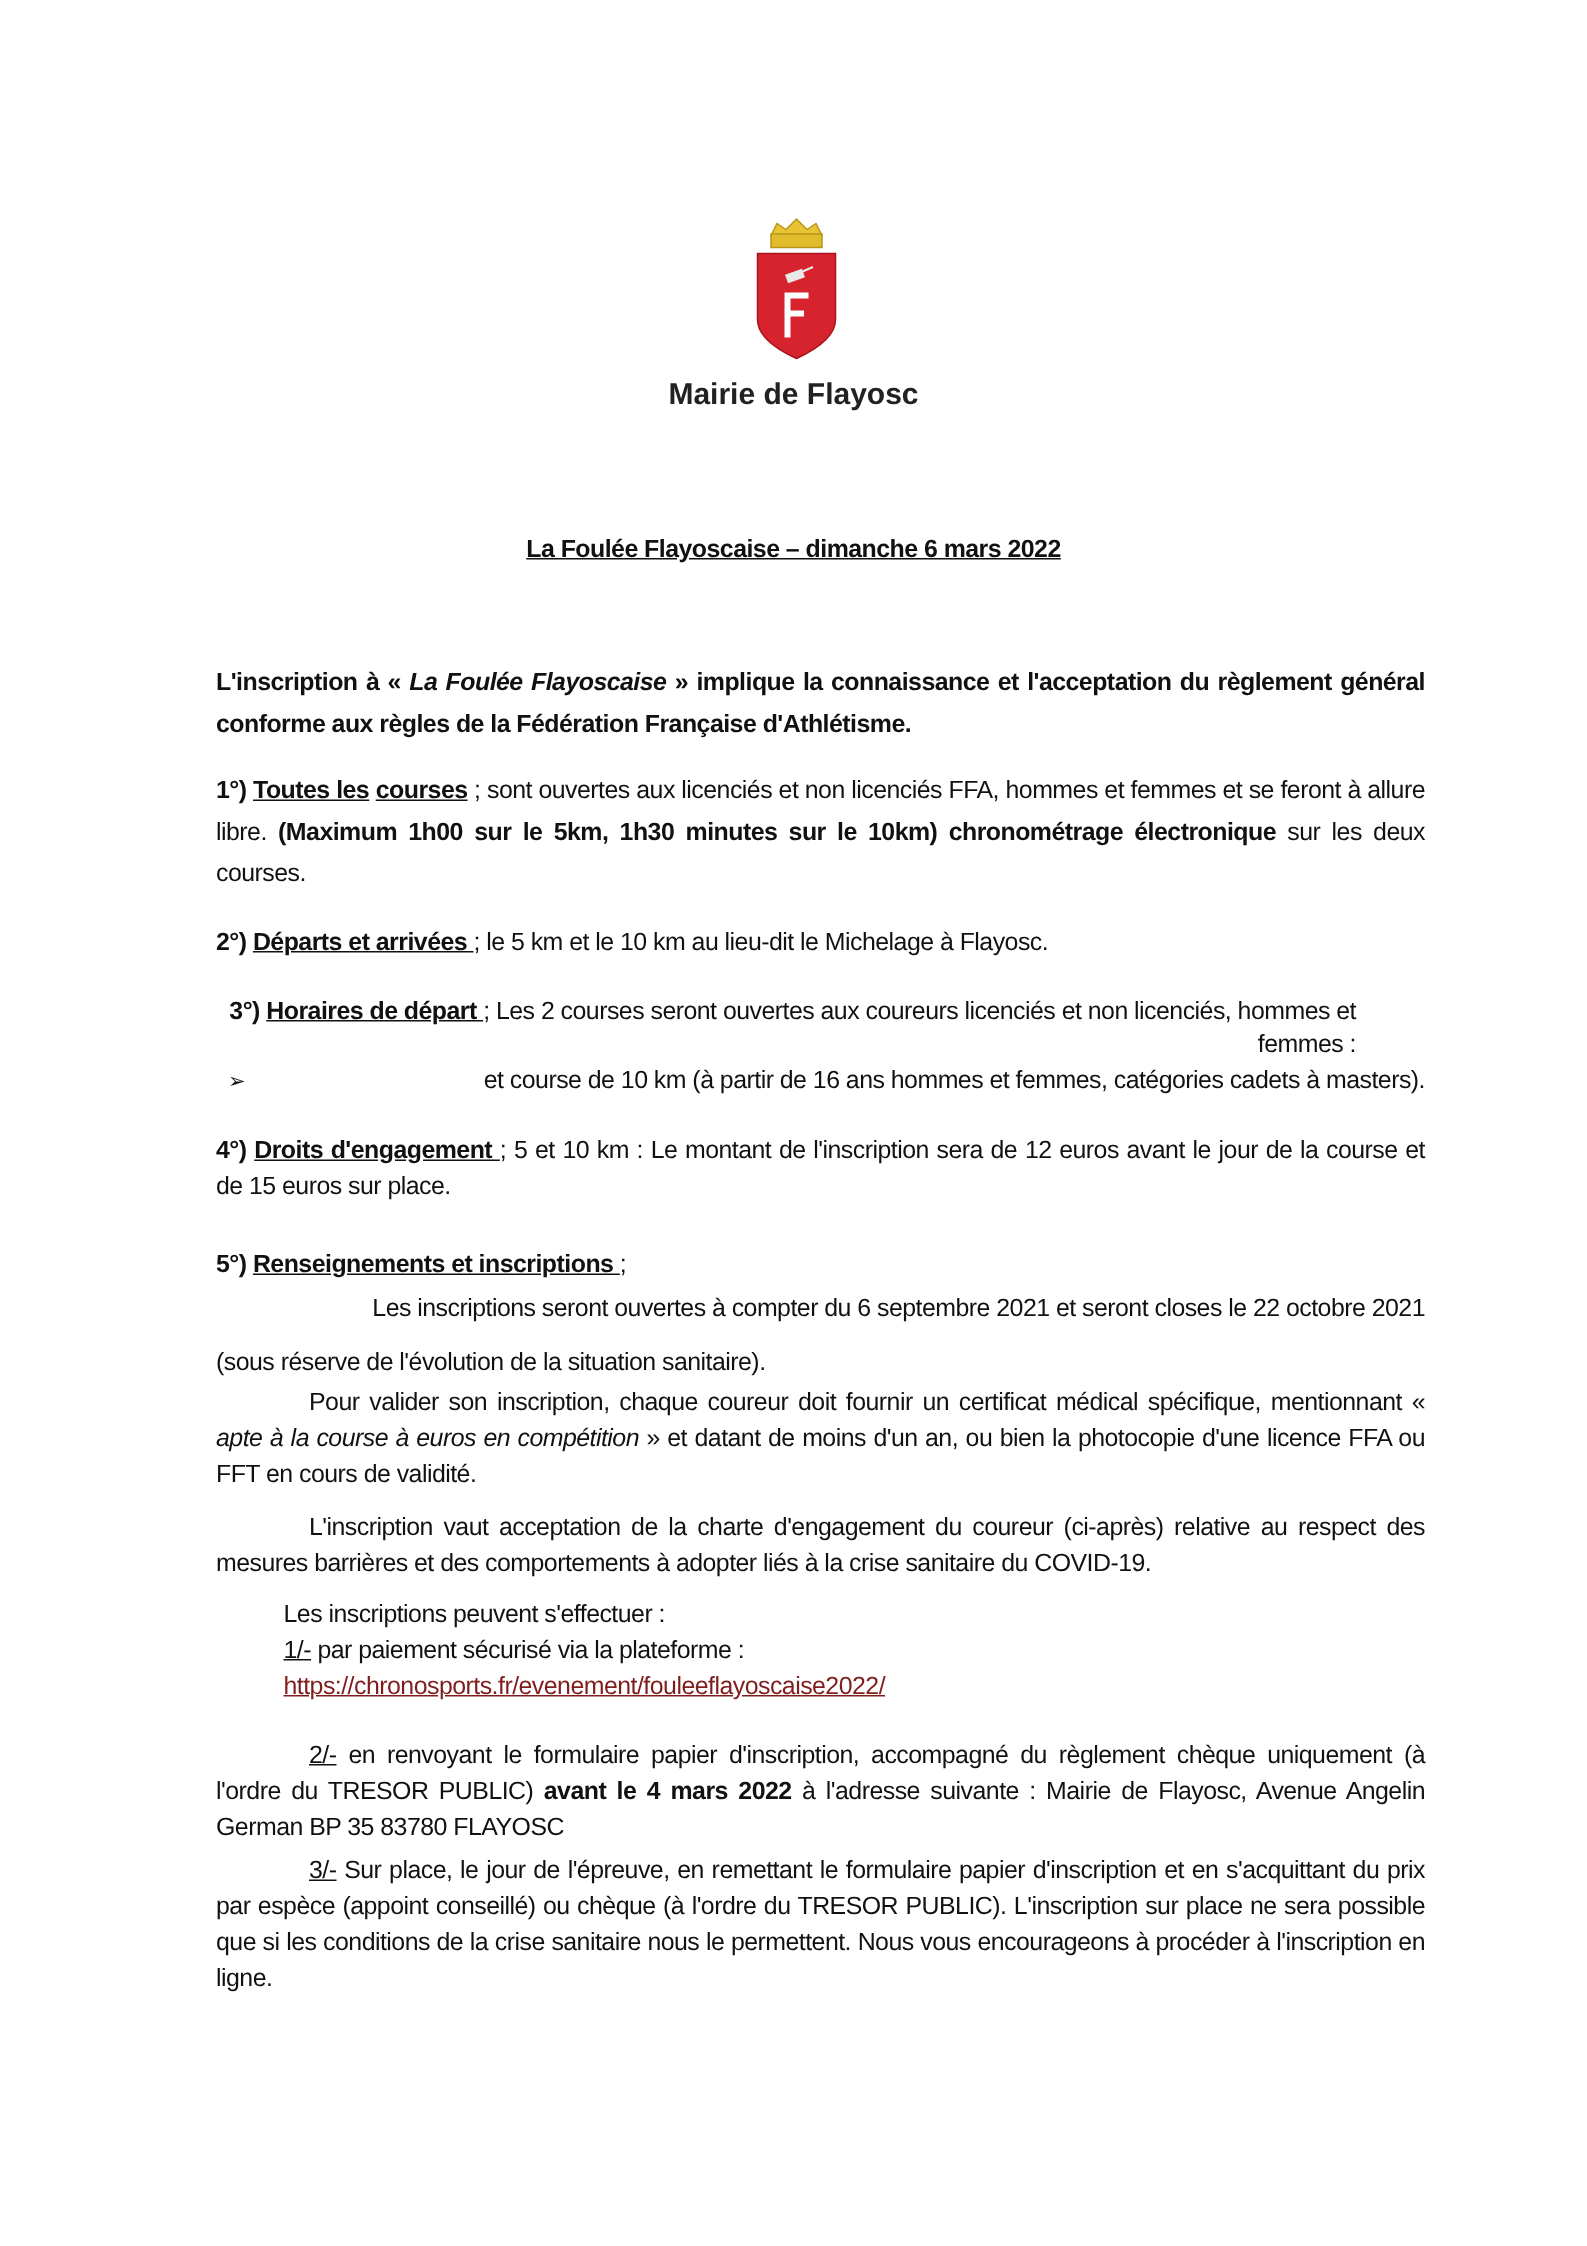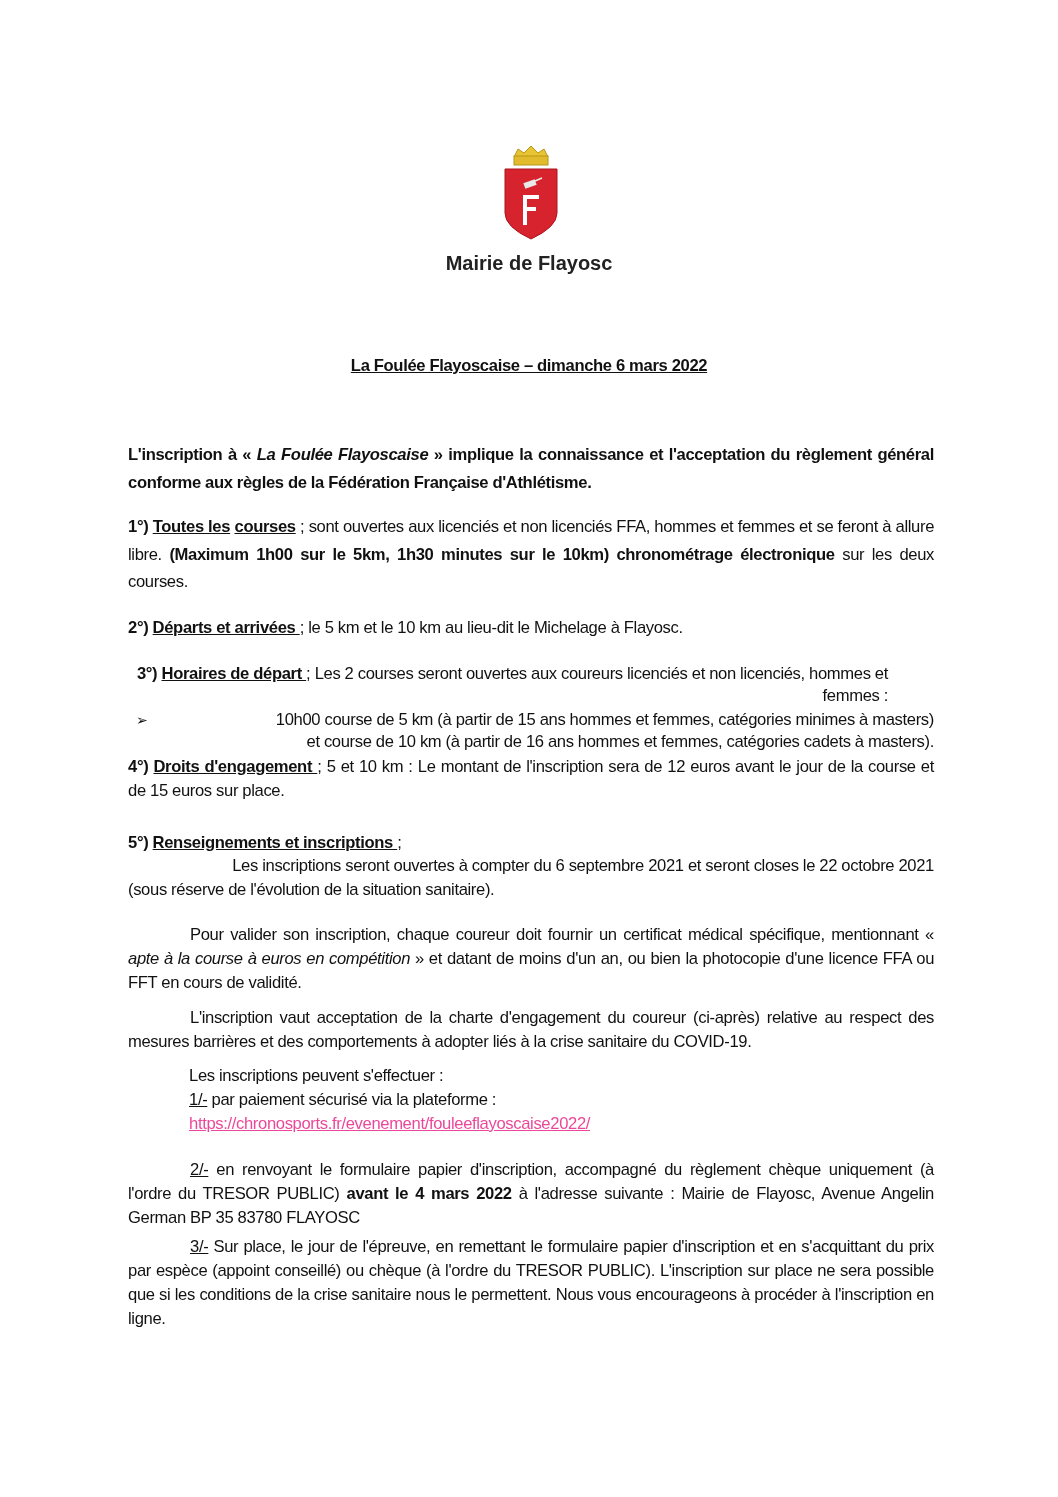--- a/index.html
+++ b/index.html
@@ -5,27 +5,27 @@
   html, body { margin: 0; padding: 0; background: #ffffff; }
   body {
     width: 1058px; height: 1497px; position: relative; overflow: hidden;
     font-family: "Liberation Sans", sans-serif; color: #111;
   }
   .page { position: absolute; left: 0; top: 0; width: 1058px; height: 1497px; }
   .doc-text { font-family: "Liberation Sans Narrow", "Liberation Sans", sans-serif; font-size: 16.6px; letter-spacing: -0.35px; }
   .logo { position: absolute; left: 500px; top: 143px; width: 62px; height: 100px; }
   .logo-caption { position: absolute; left: 0; width: 1058px; top: 252px; text-align: center; font-size: 20px; font-weight: bold; color: #222; letter-spacing: 0; }
   .title { position: absolute; left: 0; width: 1058px; text-align: center; font-weight: bold; text-decoration: underline; font-size: 16.6px; }
-  .block { position: absolute; left: 128px; width: 806px; line-height: 27.5px; }
+  .block { position: absolute; left: 144px; width: 806px; line-height: 27.5px; }
   .justify { text-align: justify; text-align-last: left; }
   .tight { line-height: 22px; text-align: right; }
   b { font-weight: bold; }
   u { text-decoration: underline; }
   .indent { text-indent: 62px; }
-  .link { color: #ec4899; text-decoration: underline; }
+  .link { color: #7f1d1d; text-decoration: underline; }
   .bullet-row { position: relative; padding-left: 62px; }
   .bullet-glyph { position: absolute; left: 8px; top: 0; font-size: 14px; }
   .p-line { display: block; }
 </style>
 </head>
 <body>
 
 <div class="page doc-text">
 
   <div class="logo">
@@ -57,33 +57,32 @@
   <div class="block" style="top:614px;">
     <b>2°) </b><b><u>Départs et arrivées </u></b><span>; le 5 km et le 10 km au lieu-dit le Michelage à Flayosc.</span>
   </div>
 
   <div class="block tight" style="top:663px; width:760px;">
     <b>3°) </b><b><u>Horaires de départ </u></b><span>; Les 2 courses seront ouvertes aux coureurs licenciés et non licenciés, hommes et femmes :</span>
   </div>
   <div class="block tight" style="top:709px;">
     <div class="bullet-row">
       <span class="bullet-glyph">➢</span>
-      <span class="p-line">10h00 course de 5 km (à partir de 15 ans hommes et femmes, catégories minimes à masters)</span>
       <span class="p-line">et course de 10 km (à partir de 16 ans hommes et femmes, catégories cadets à masters).</span>
     </div>
   </div>
 
   <div class="block justify" style="top:755px; line-height:24px;">
     <b>4°) </b><b><u>Droits d'engagement </u></b><span>; 5 et 10 km : Le montant de l'inscription sera de 12 euros avant le jour de la course et de 15 euros sur place.</span>
   </div>
 
   <div class="block" style="top:829px;">
     <b>5°) </b><b><u>Renseignements et inscriptions </u></b><span>;</span>
   </div>
-  <div class="block justify indent tight" style="top:854px; line-height:24px;">Les inscriptions seront ouvertes à compter du 6 septembre 2021 et seront closes le 22 octobre 2021 (sous réserve de l'évolution de la situation sanitaire).</div>
+  <div class="block justify indent tight" style="top:854px; line-height:36px;">Les inscriptions seront ouvertes à compter du 6 septembre 2021 et seront closes le 22 octobre 2021 (sous réserve de l'évolution de la situation sanitaire).</div>
 
   <div class="block justify indent" style="top:923px; line-height:24px;">
     <span>Pour valider son inscription, chaque coureur doit fournir un certificat médical spécifique, mentionnant « </span><i>apte à la course à euros en compétition</i><span> » et datant de moins d'un an, ou bien la photocopie d'une licence FFA ou FFT en cours de validité.</span>
   </div>
   <div class="block justify indent" style="top:995px; line-height:24px;margin-top:11px;">L'inscription vaut acceptation de la charte d'engagement du coureur (ci-après) relative au respect des mesures barrières et des comportements à adopter liés à la crise sanitaire du COVID-19.</div>
 
   <div class="block" style="top:1064px; left:189px; width:744px; line-height:24px;">
     <span class="p-line">Les inscriptions peuvent s'effectuer :</span>
     <span class="p-line"><u>1/-</u><span> par paiement sécurisé via la plateforme :</span></span>
     <a class="p-line link">https://chronosports.fr/evenement/fouleeflayoscaise2022/</a>

